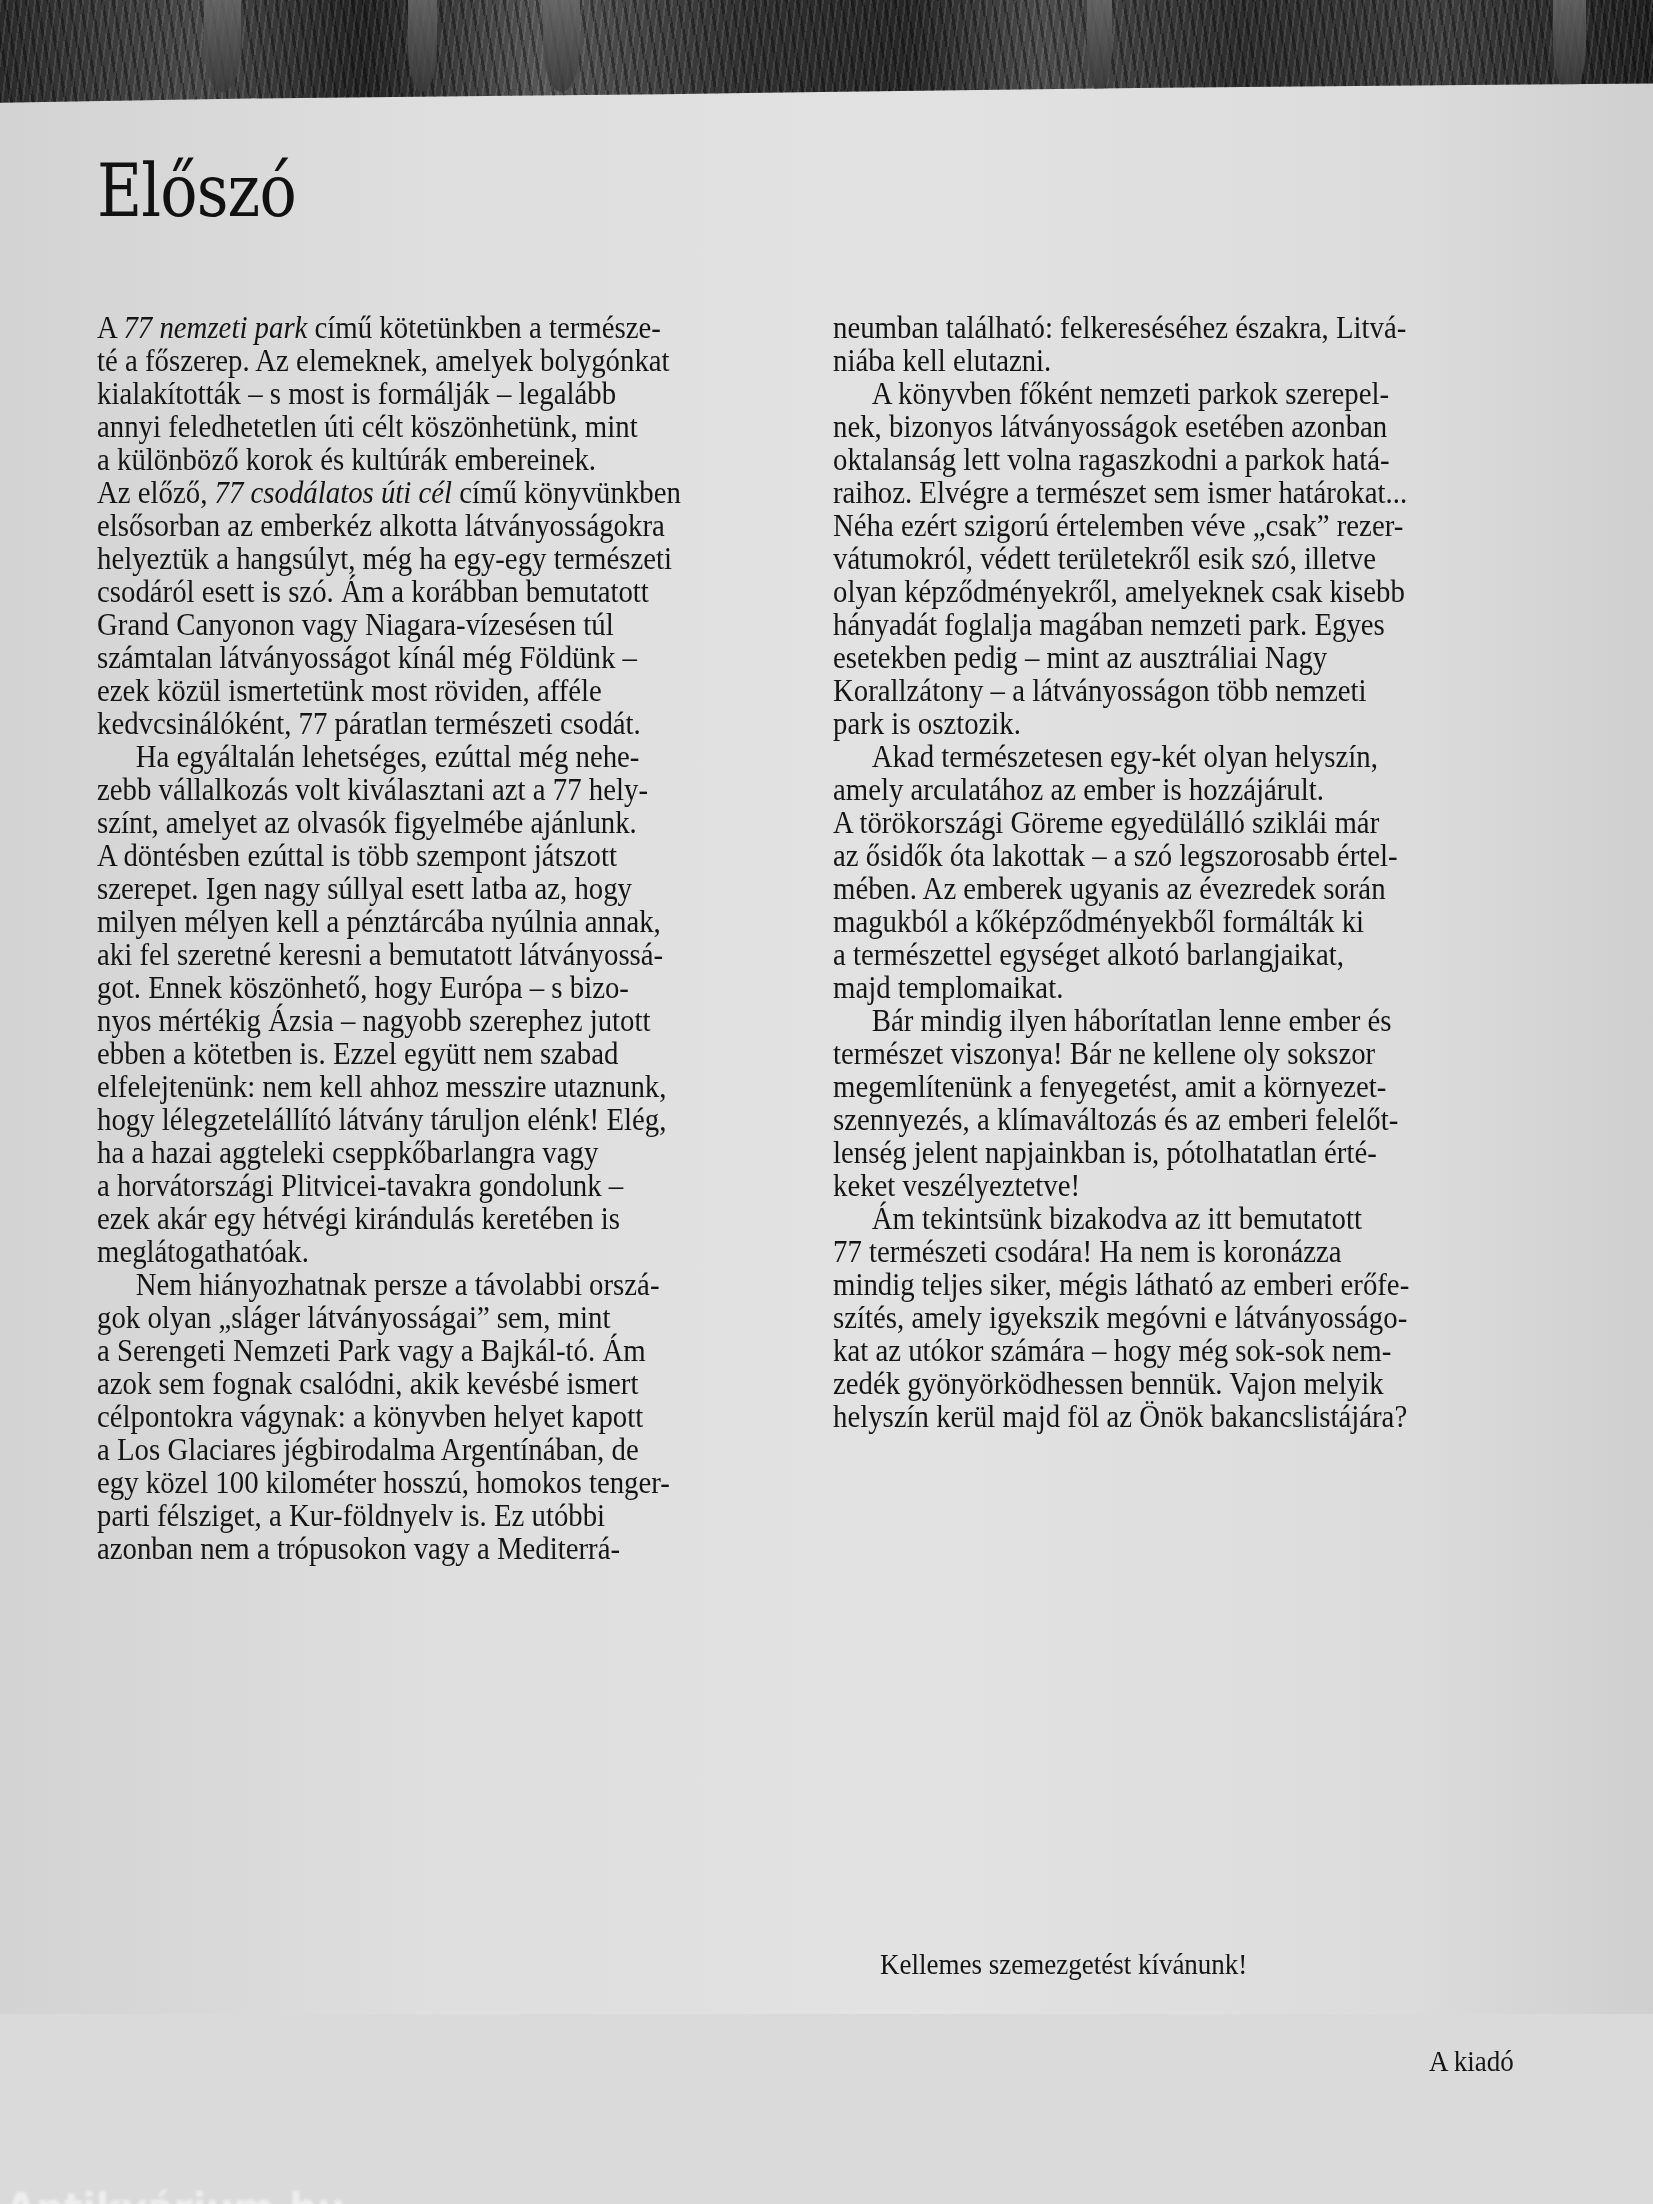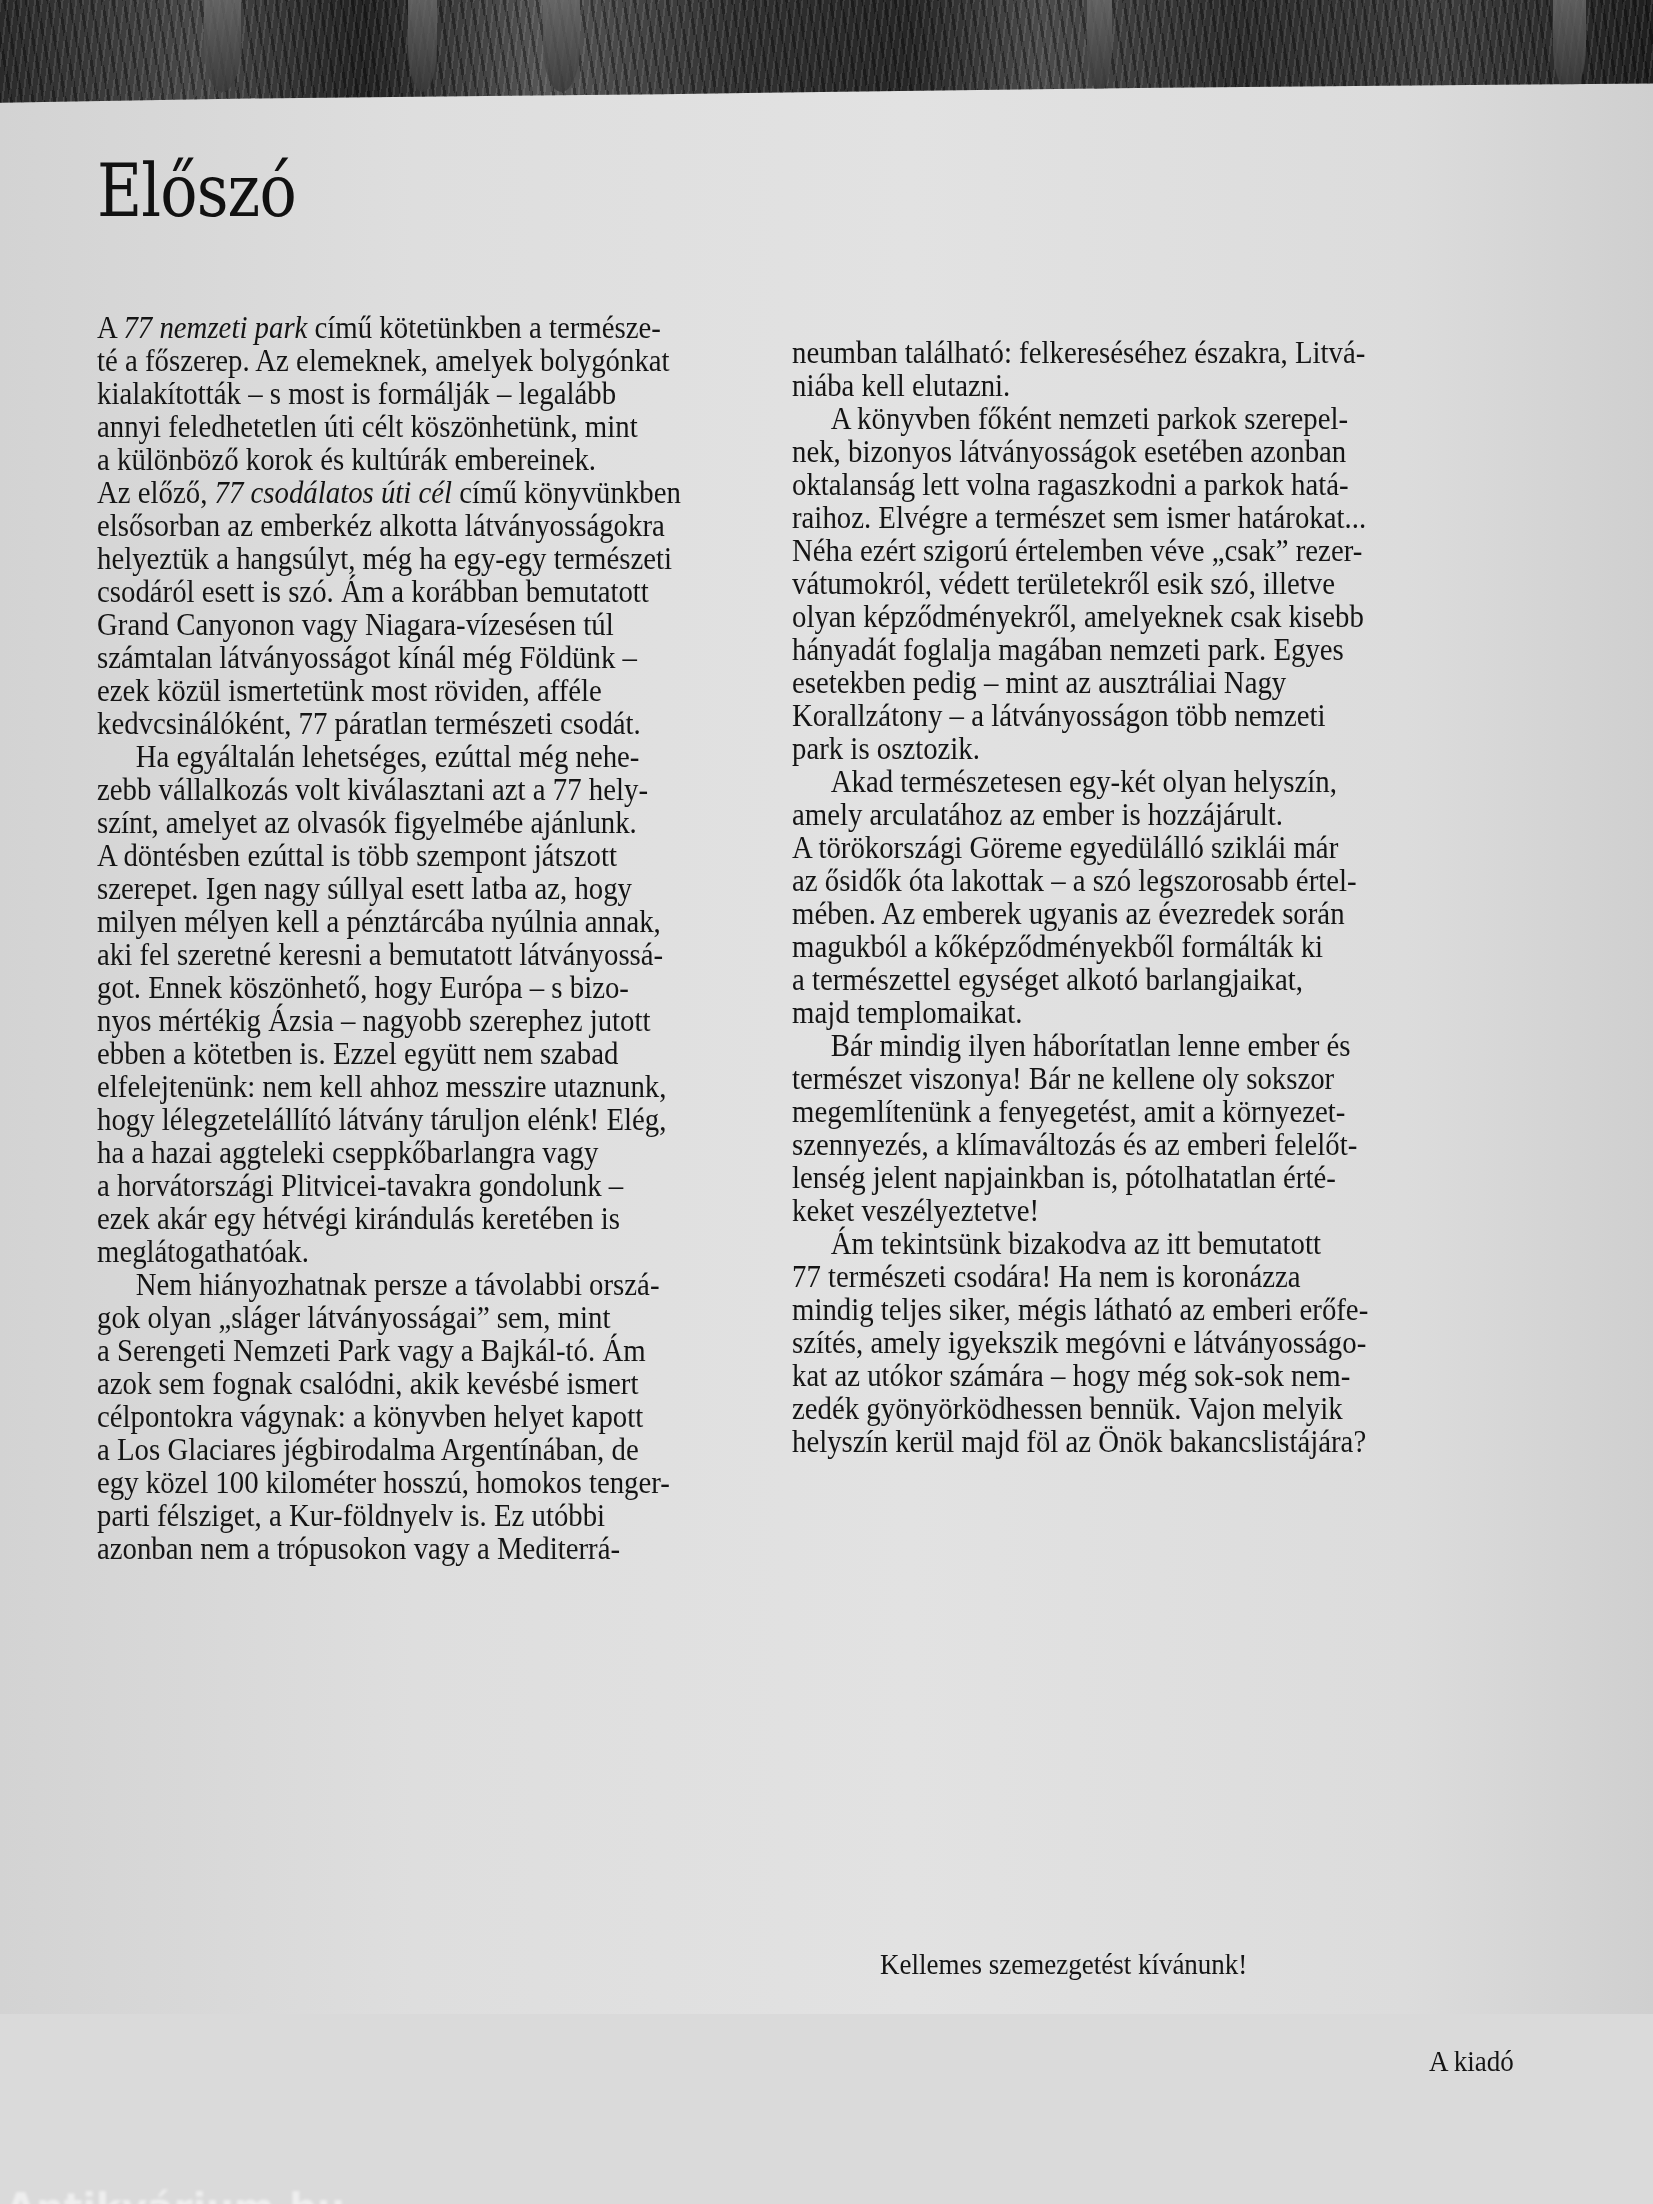--- a/index.html
+++ b/index.html
@@ -32,21 +32,21 @@
     font-family: "DejaVu Serif", "Liberation Serif", serif;
     font-size: 72px; font-weight: normal; letter-spacing: -1px;
     margin: 0; line-height: 1; color: #111;
     transform: scaleX(0.86); transform-origin: left center;
   }
   .col {
     position: absolute; top: 311px;
     font-size: 32px; line-height: 33px;
   }
   .col-left { left: 97px; width: 708px; }
-  .col-right { left: 792px; width: 718px; margin-top: 25px; }
+  .col-right { left: 833px; width: 718px; }
   .line {
     display: block; white-space: nowrap; height: 33px;
     transform: scaleX(0.9); transform-origin: left center;
   }
   .line.indent { padding-left: 43px; }
   .line em { font-style: italic; }
   .closing {
     position: absolute; left: 880px; top: 1947px;
     font-size: 30px; white-space: nowrap;
     transform: scaleX(0.9); transform-origin: left center;

